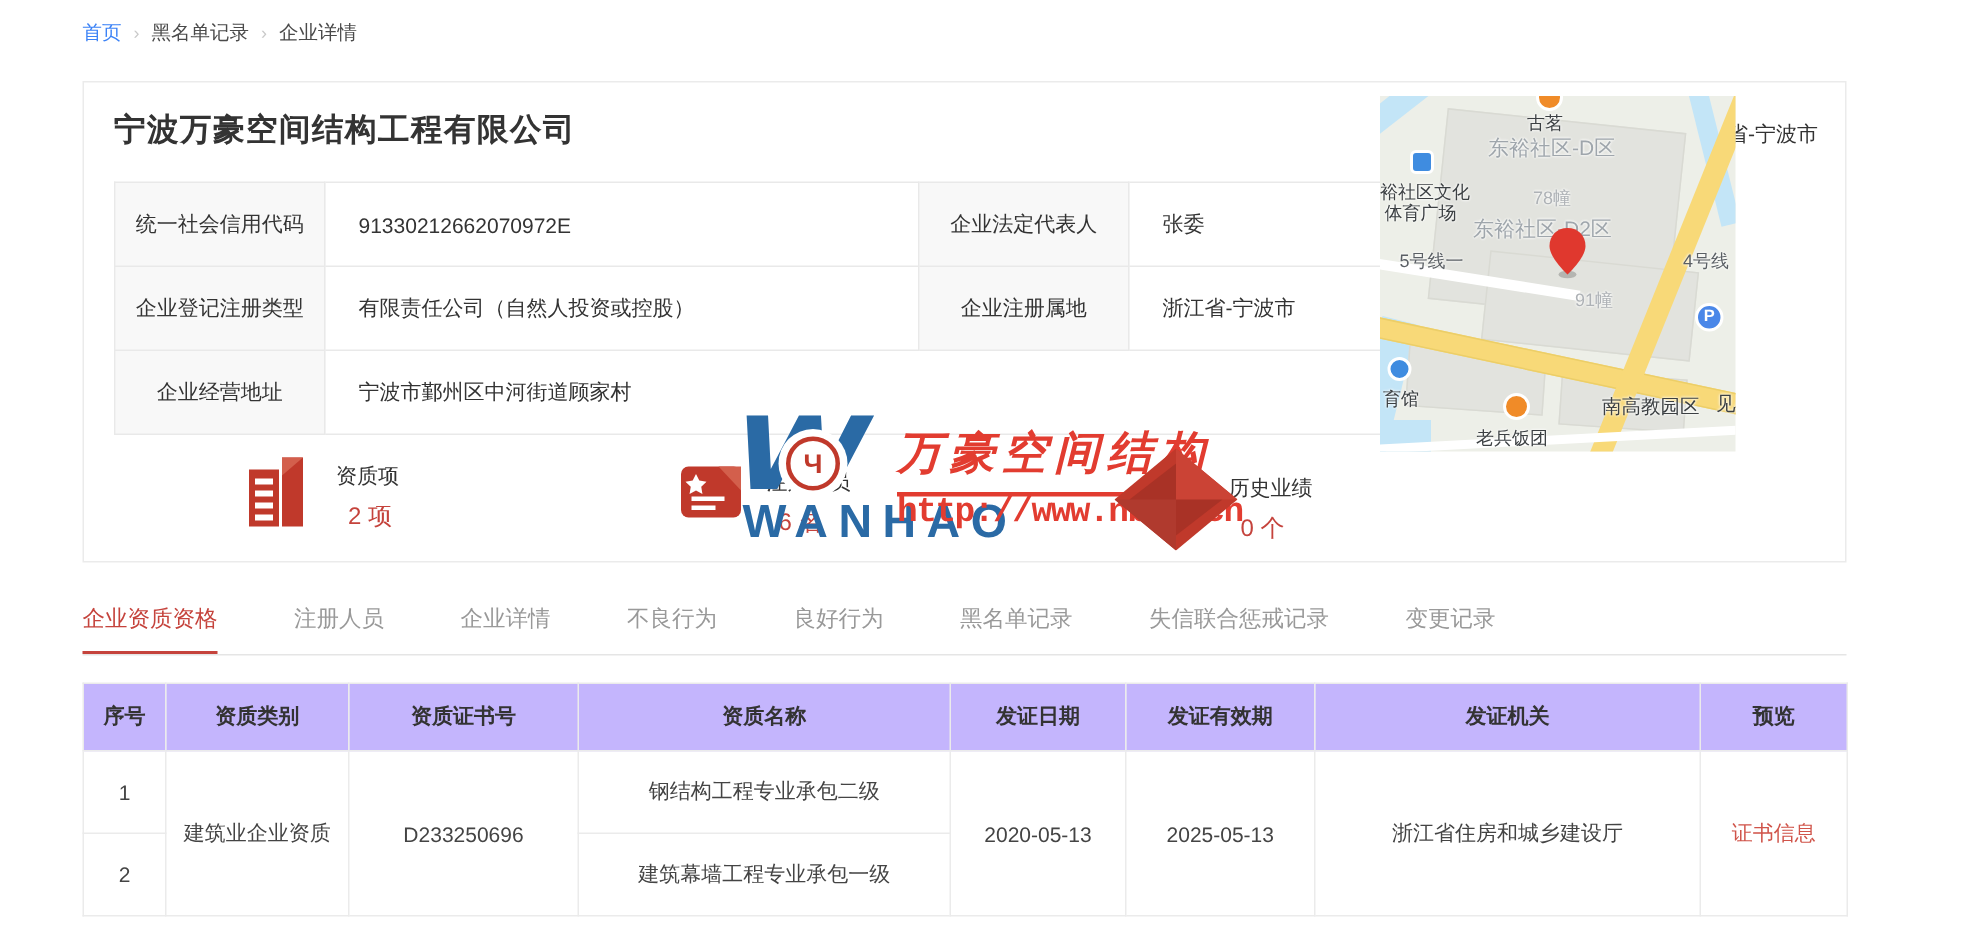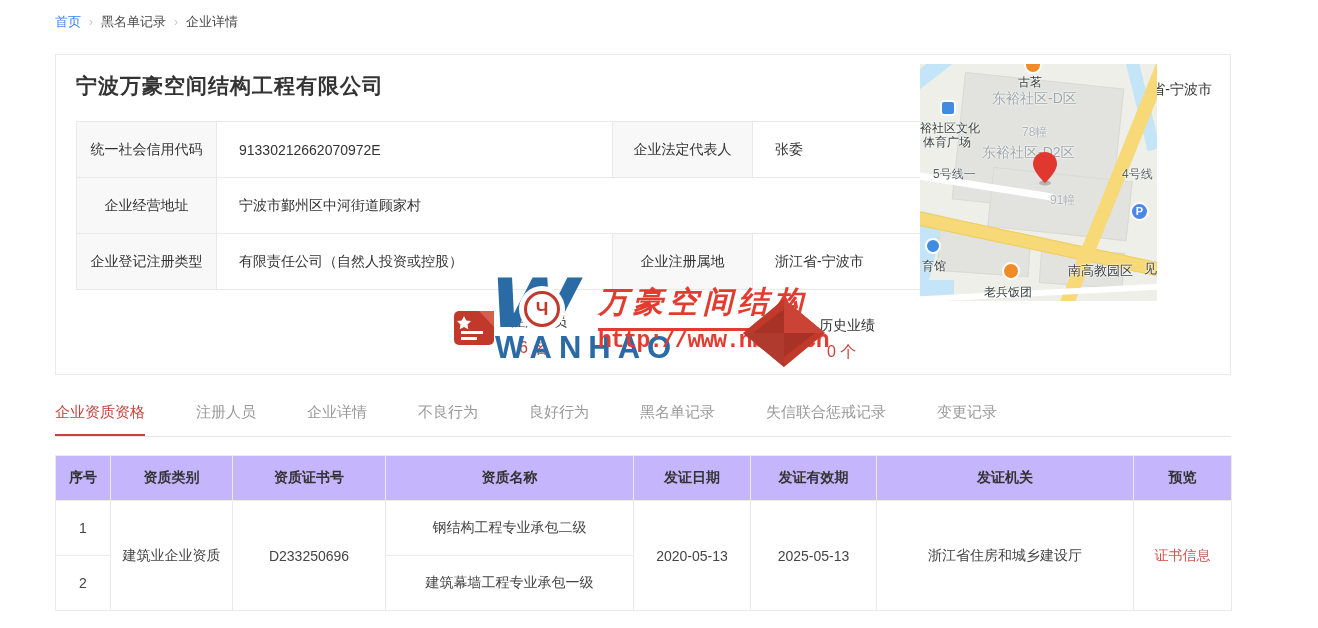--- a/index.html
+++ b/index.html
@@ -93,32 +93,47 @@
 
     <table class="info-table">
       <tbody>
           <tr>
         <td class="lbl">统一社会信用代码</td>
         <td class="val v1">91330212662070972E</td>
         <td class="lbl l2">企业法定代表人</td>
         <td class="val v2">张委</td>
       </tr>
       <tr>
-        <td class="lbl">企业经营地址</td>
-        <td class="val" colspan="3">宁波市鄞州区中河街道顾家村</td>
-      </tr>
-      <tr>
         <td class="lbl">企业登记注册类型</td>
         <td class="val v1">有限责任公司（自然人投资或控股）</td>
         <td class="lbl l2">企业注册属地</td>
         <td class="val v2">浙江省-宁波市</td>
       </tr>
+      <tr>
+        <td class="lbl">企业经营地址</td>
+        <td class="val" colspan="3">宁波市鄞州区中河街道顾家村</td>
+      </tr>
     </tbody>
       </table>
 
+    <div class="stat stat-1">
+      <svg width="46" height="50" viewBox="0 0 46 50">
+        <rect x="2" y="10" width="20" height="38" fill="#c0392b"></rect>
+        <rect x="24" y="2" width="14" height="46" fill="#c0392b"></rect>
+        <path d="M24 2 L38 2 L24 14 Z" fill="#d35f4c"></path>
+        <rect x="6" y="16" width="12" height="4" fill="#fff"></rect>
+        <rect x="6" y="24" width="12" height="4" fill="#fff"></rect>
+        <rect x="6" y="32" width="12" height="4" fill="#fff"></rect>
+        <rect x="6" y="40" width="12" height="4" fill="#fff"></rect>
+      </svg>
+      <div class="stat-text">
+        <div class="stat-label">资质项</div>
+        <div class="stat-value">2 项</div>
+      </div>
+    </div>
 
     <div class="stat stat-2">
       <svg width="44" height="42" viewBox="0 0 44 42">
         <rect x="1" y="4" width="40" height="34" rx="5" fill="#c0392b"></rect>
         <path d="M26 4 L41 4 L41 20 Z" fill="#d35f4c"></path>
         <path d="M11 9 l2.2 4.4 4.8 .7 -3.5 3.4 .8 4.8 -4.3 -2.3 -4.3 2.3 .8 -4.8 -3.5 -3.4 4.8 -.7 Z" fill="#fff"></path>
         <rect x="8" y="24" width="22" height="3" fill="#fff"></rect>
         <rect x="8" y="30" width="16" height="3" fill="#fff"></rect>
       </svg>
       <div class="stat-text">

